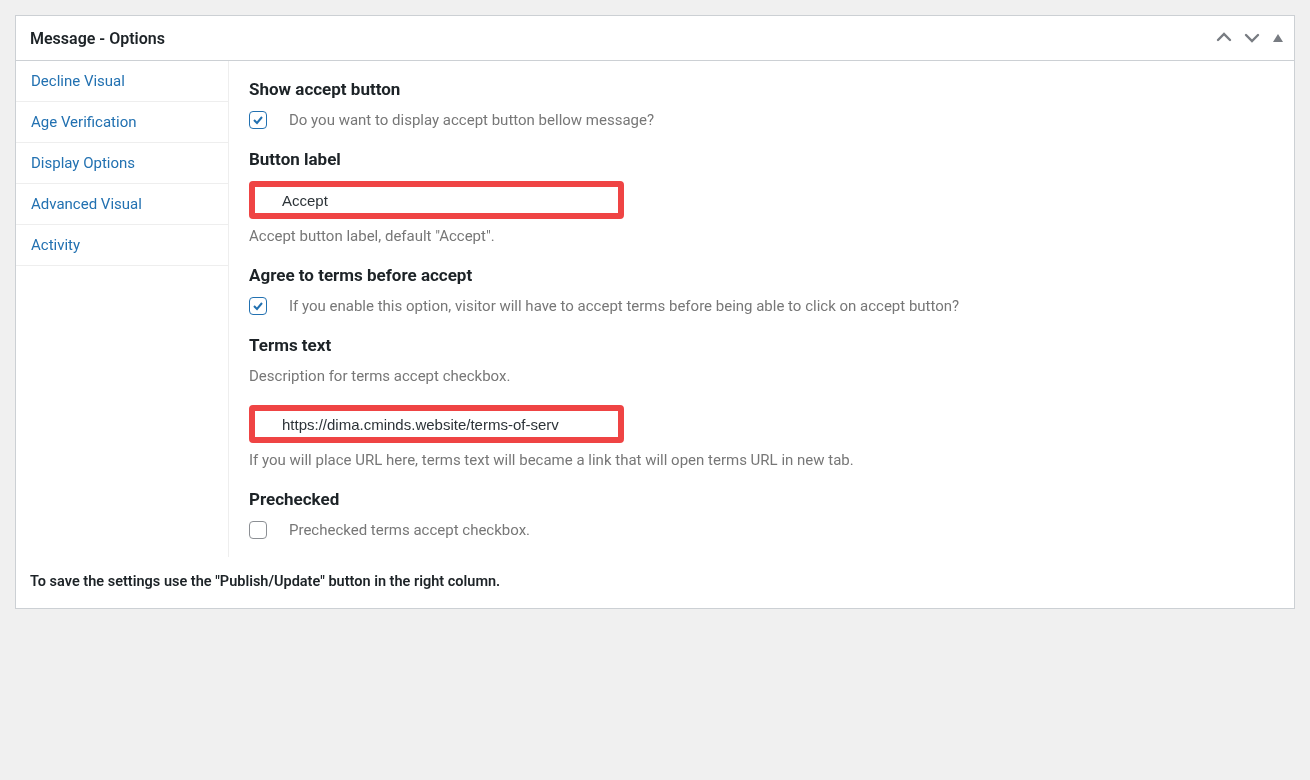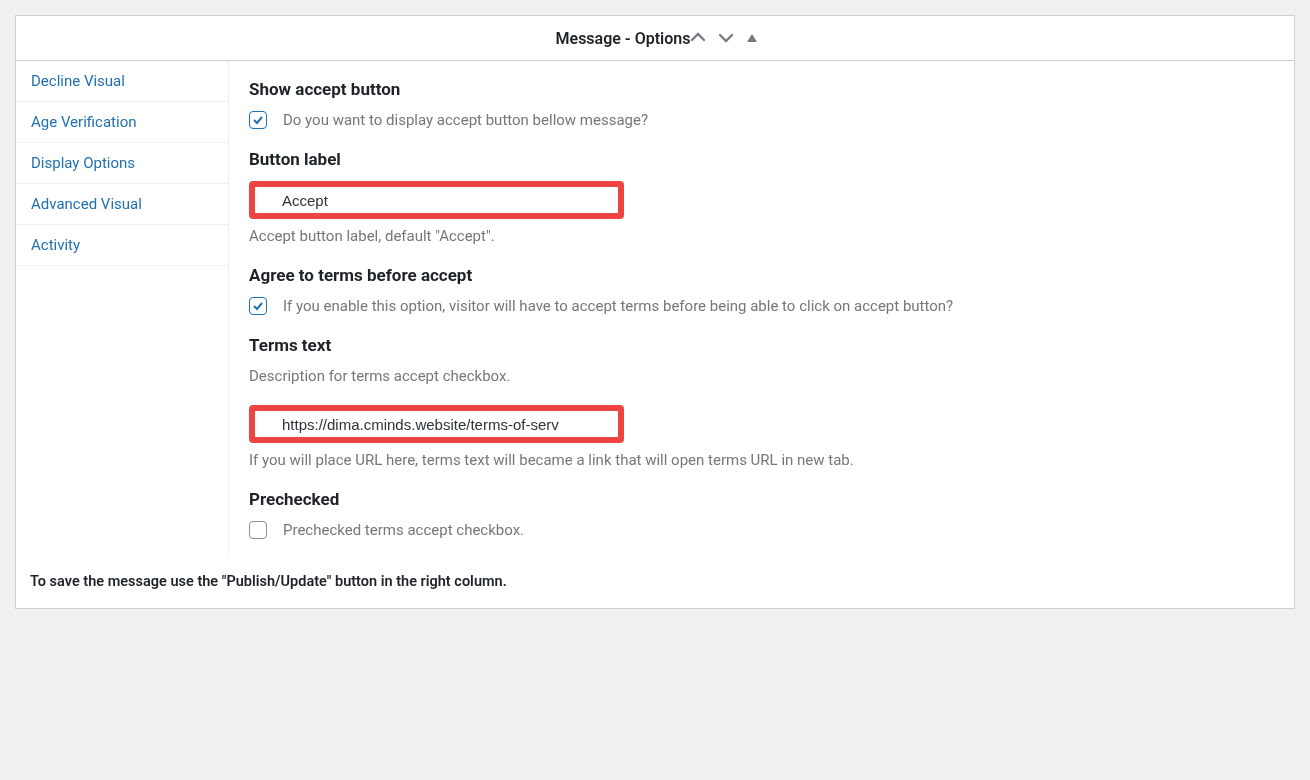--- a/index.html
+++ b/index.html
@@ -11,21 +11,21 @@
       padding: 15px;
     }
     .panel {
       background: #fff;
       border: 1px solid #ccd0d4;
       width: 1280px;
     }
     .panel-header {
       display: flex;
       align-items: center;
-      justify-content: center;
+      justify-content: space-between;
       padding: 0 10px 0 14px;
       height: 45px;
       border-bottom: 1px solid #ccd0d4;
     }
     .panel-header-title {
       font-size: 16px;
       font-weight: 600;
     }
     .panel-header-icons {
       display: flex;
@@ -57,21 +57,21 @@
     .content {
       flex: 1;
       padding: 18px 20px 10px 20px;
     }
     .section { margin-bottom: 20px; }
     .section h3 {
       font-size: 17px;
       font-weight: 700;
       margin-bottom: 12px;
     }
-    .checkbox-row { display:flex; align-items:center; gap:16px; }
+    .checkbox-row { display:flex; align-items:center; gap:22px; }
     .checkbox {
       width:18px; height:18px; border:1px solid #8c8f94; border-radius:4px;
       display:inline-flex; align-items:center; justify-content:center;
       cursor:pointer;
       flex-shrink:0;
     }
     .checkbox.checked { border-color:#2271b1; }
     .checkbox.checked svg { display:block; }
     .checkbox svg { display:none; }
     .hint { color:#777; font-size:15px; }
@@ -183,14 +183,14 @@
         <div class="checkbox-row">
           <span class="checkbox">
             
           </span>
           <span class="hint">Prechecked terms accept checkbox.</span>
         </div>
       </div>
 
     </div>
   </div>
-  <div class="footer">To save the message use the "Publish/Update" button in the right column.</div>
+  <div class="footer">To save the settings use the "Publish/Update" button in the right column.</div>
 </div>
 
 </body></html>

